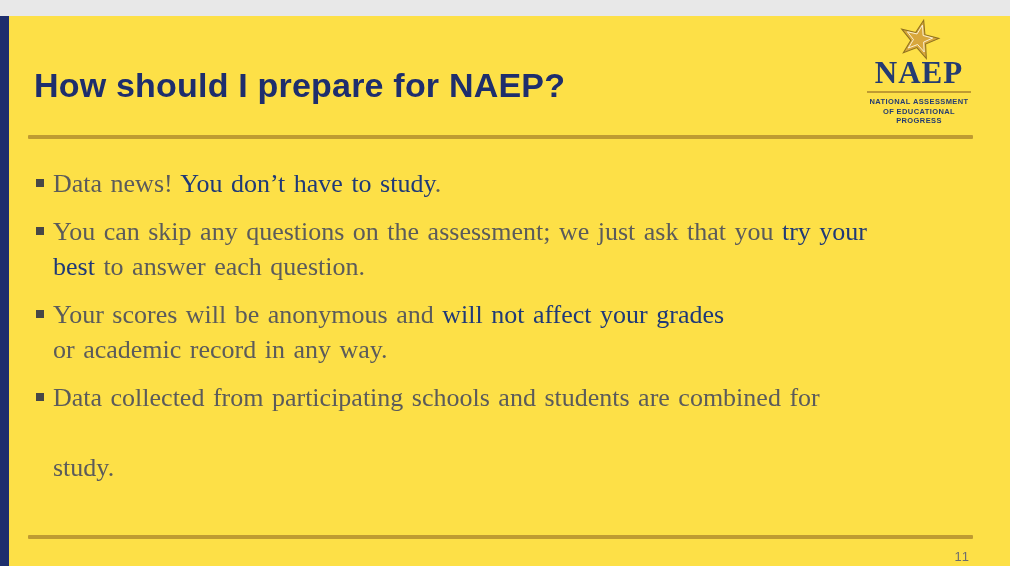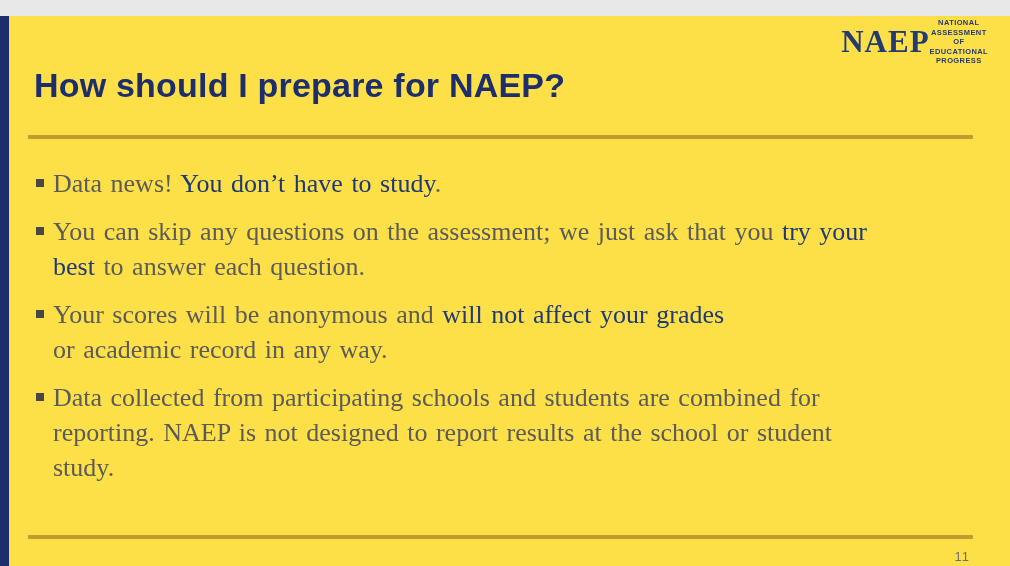--- a/index.html
+++ b/index.html
@@ -28,22 +28,22 @@
     white-space:nowrap;
   }
   .rule{
     position:absolute;left:28px;width:945px;height:4px;
     background:var(--gold);border-radius:1px;
   }
   .rule-top{top:119px;}
   .rule-bottom{top:519px;}
   
   .logo{
-    position:absolute;top:2px;right:22px;width:126px;
-    display:flex;flex-direction:row;align-items:center;justify-content:flex-end;
+    position:absolute;top:2px;right:28px;width:126px;
+    display:flex;flex-direction:column;align-items:center;
   }
   .logo-star{width:46px;height:42px;transform:rotate(14deg);margin-bottom:-2px;}
   .logo-acronym{
     font-family:"Liberation Serif",serif;font-weight:bold;
     font-size:31px;line-height:30px;letter-spacing:1px;
     color:var(--logo-navy);
   }
   .logo-rule{width:104px;height:2px;background:var(--gold);margin:3px 0 4px 0;}
   .logo-caption{
     font-size:7.5px;line-height:9.5px;font-weight:bold;
@@ -90,20 +90,20 @@
       <div>PROGRESS</div>
     </div>
   </div>
 
   <div class="rule rule-top"></div>
 
   <ul class="bullets">
       <li><span>Data news! </span><strong>You don’t have to study</strong><span>.</span></li>
       <li><span>You can skip any questions on the assessment; we just ask that you </span><strong>try your</strong><br><strong>best</strong><span> to answer each question.</span></li>
       <li><span>Your scores will be anonymous and </span><strong>will not affect your grades</strong><br><span>or academic record in any way.</span></li>
-      <li><span>Data collected from participating schools and students are combined for</span><br><span>reporting. NAEP is not designed to report results at the school or student</span><br><span>study.</span></li>
+      <li><span>Data collected from participating schools and students are combined for</span><br><br><span>study.</span></li>
     </ul>
 
   <div class="rule rule-bottom"></div>
 
   <div class="page-number">11</div>
 
 </div>
 
 </body></html>

